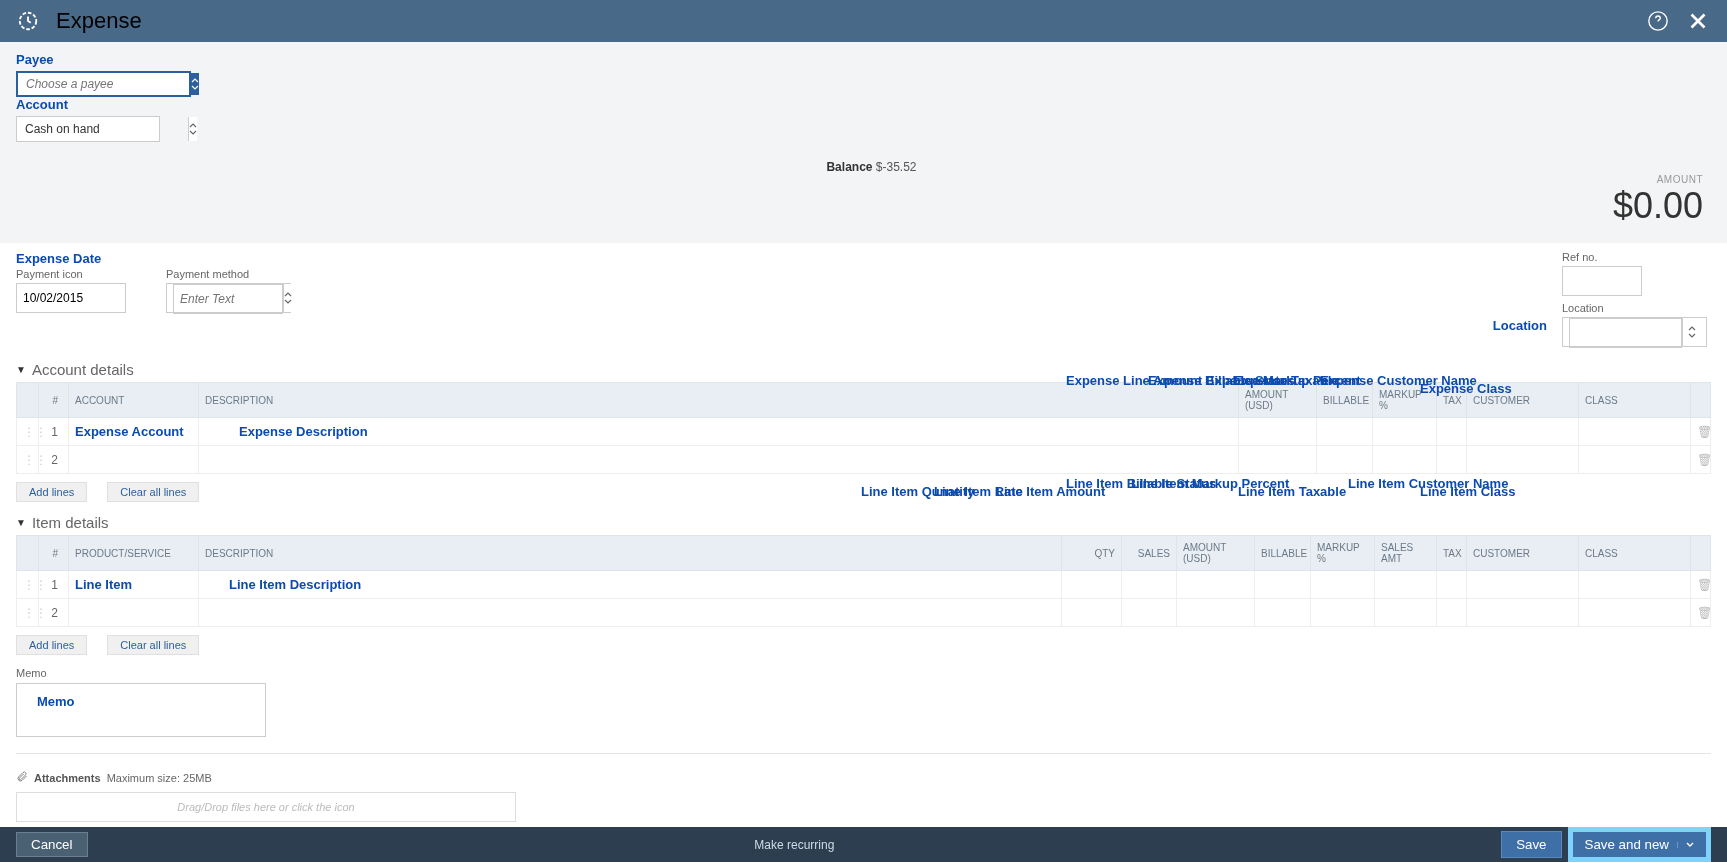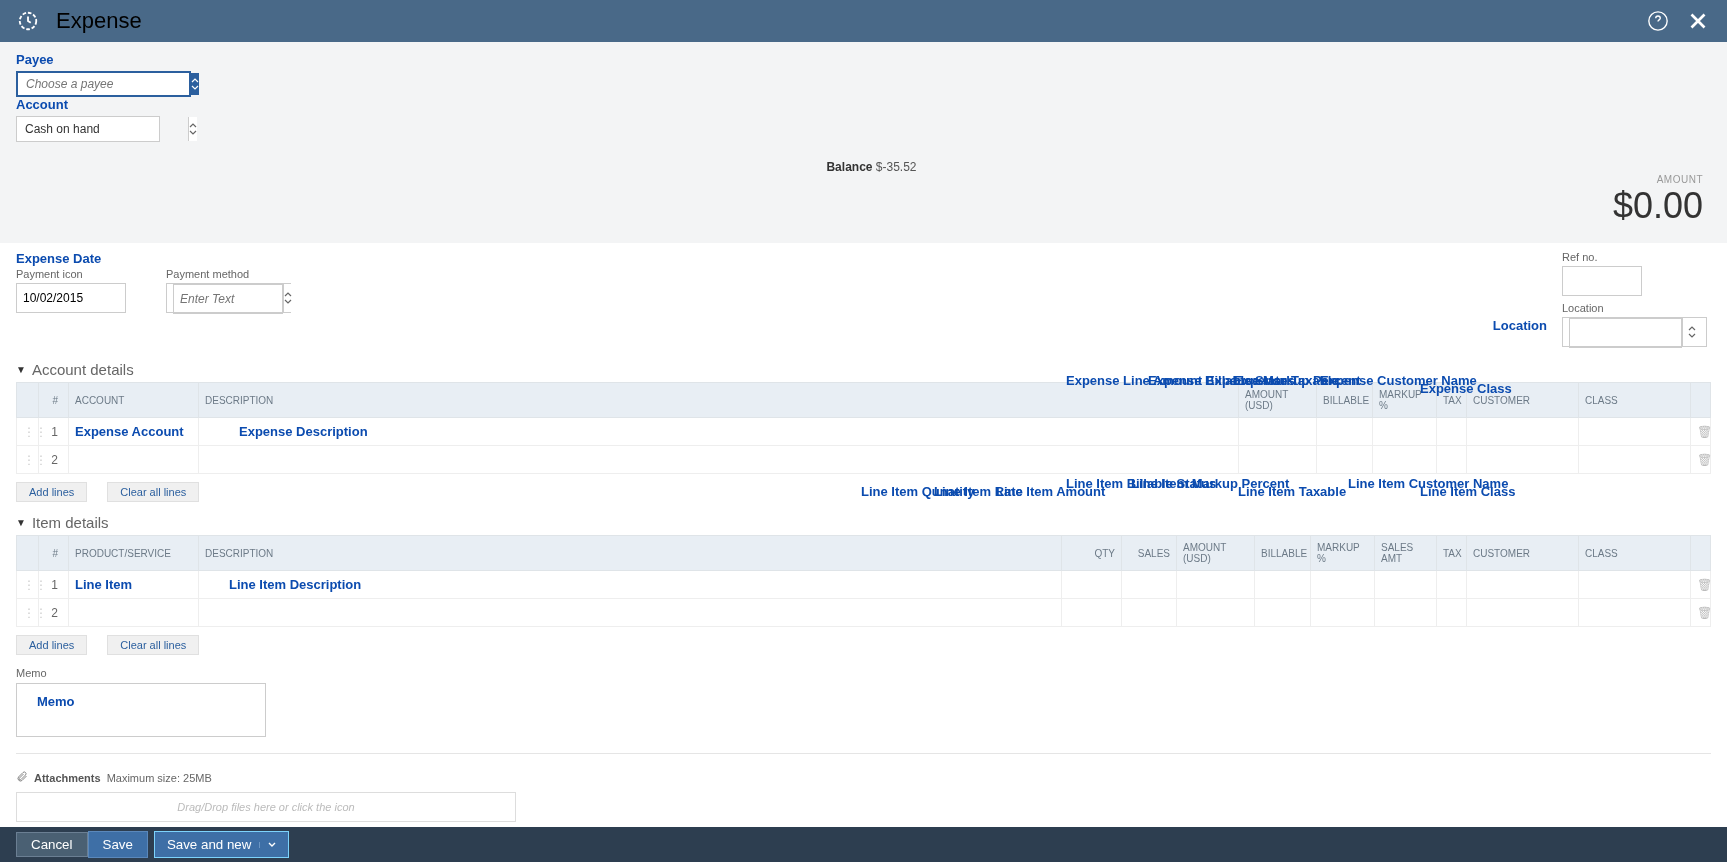--- a/index.html
+++ b/index.html
@@ -76,21 +76,21 @@
 .attach-section { padding: 0 16px; }
 .attach-header { display: flex; align-items: center; gap: 6px; font-size: 11px; color: #666; }
 .attach-header .attach-title { font-weight: bold; color: #555; }
 .attach-drop { border: 1px solid #ddd; width: 500px; height: 30px; margin-top: 6px; display: flex; align-items: center; justify-content: center; color: #bbb; font-style: italic; font-size: 11px;}
 
 
 .footer { position: fixed; bottom: 0; left: 0; right: 0; height: 35px; background: #2d3e50; display: flex; align-items: center; padding: 0 16px; color: #fff; font-size: 12px;}
 .footer .cancel-btn { background: #4a6073; border: 1px solid #6b7f93; color: #fff; padding: 4px 14px; cursor: pointer;}
 .footer .center-link { flex: 1; text-align: center; color: #d0dae4; cursor: pointer; }
 .footer .save-btn { background: #3e6fa6; border: 1px solid #5a88bb; color: #fff; padding: 5px 14px; cursor: pointer;}
-.footer .save-new-btn { background: #3e6fa6; border: 1px solid #7dd3fc; color: #fff; padding: 5px 12px; cursor: pointer; margin-left: 6px; display: flex; align-items: center; gap: 8px;}
+.footer .save-new-btn { background: #3e6fa6; border: 5px solid #7dd3fc; color: #fff; padding: 5px 12px; cursor: pointer; margin-left: 6px; display: flex; align-items: center; gap: 8px;}
 .footer .save-new-btn .dd { border-left: 1px solid #6b96c4; padding-left: 8px; display:flex; align-items:center;}
 
 
 .col-ann-wrapper { position: relative; width: 100%; height: 0; }
 .col-ann { position: absolute; color: #0b4baf; font-weight: bold; font-size: 13px; line-height: 1.25; }
 
 .page-body { padding-bottom: 50px; }
 </style>
 </head>
 <body>
@@ -388,20 +388,21 @@
   </div>
   <div class="attach-drop">
     <span>Drag/Drop files here or click the icon</span>
   </div>
 </div>
 
 </div>
 
 <div class="footer">
   <button class="cancel-btn">Cancel</button>
+  <span class="center-link">Make recurring</span>
   <button class="save-btn">Save</button>
   <button class="save-new-btn">
     <span>Save and new</span>
     <span class="dd">
       <svg width="8" height="6" viewBox="0 0 8 6">
           <path d="M1 1l3 3 3-3" stroke="#fff" stroke-width="1.4" fill="none"></path>
         </svg>
     </span>
   </button>
 </div>

